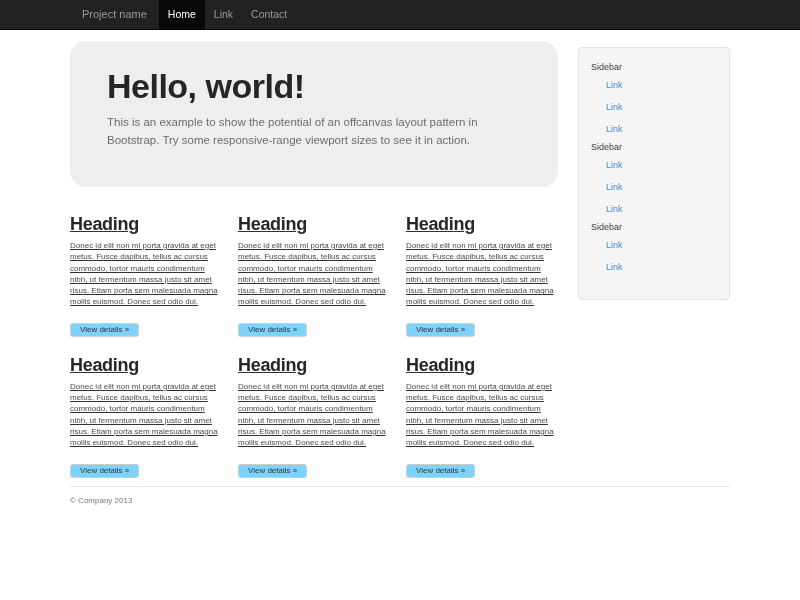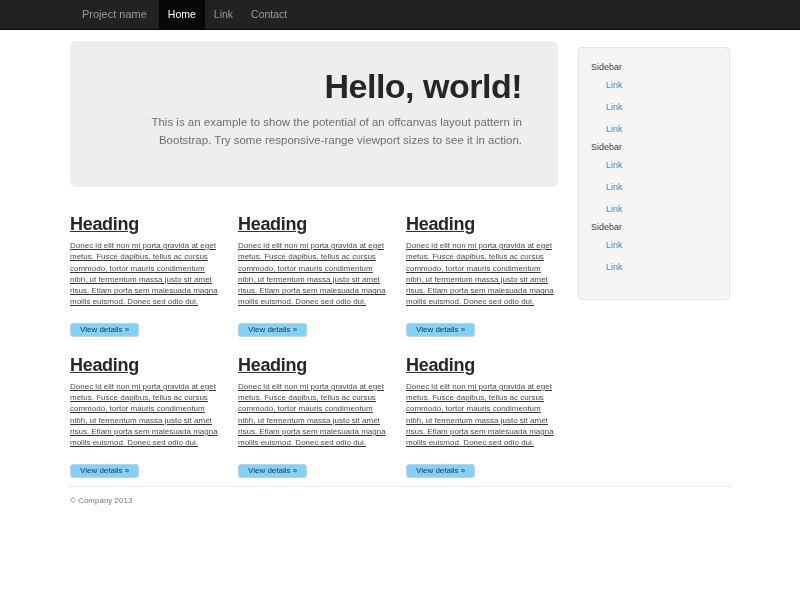--- a/index.html
+++ b/index.html
@@ -37,23 +37,22 @@
   .container { width: 660px; margin: 0 auto; }
   .row-outer { display: flex; align-items: flex-start; }
   .main { width: 488px; }
   .side-col { width: 152px; margin-left: 20px; }
 
   
   .jumbotron {
     margin-top: 11px;
     height: 146px;
     background: #eeeeee;
-    border-radius: 6px;
+    border-radius: 16px;
     padding: 27px 36px 0 37px;
-    text-align: right;
   }
   .jumbotron h1 {
     margin: 0 0 9px 0;
     font-size: 34px; line-height: 1.1;
     color: #262626; font-weight: bold;
     letter-spacing: -0.5px;
   }
   .jumbotron p {
     margin: 0;
     font-size: 11.5px; line-height: 1.55;

